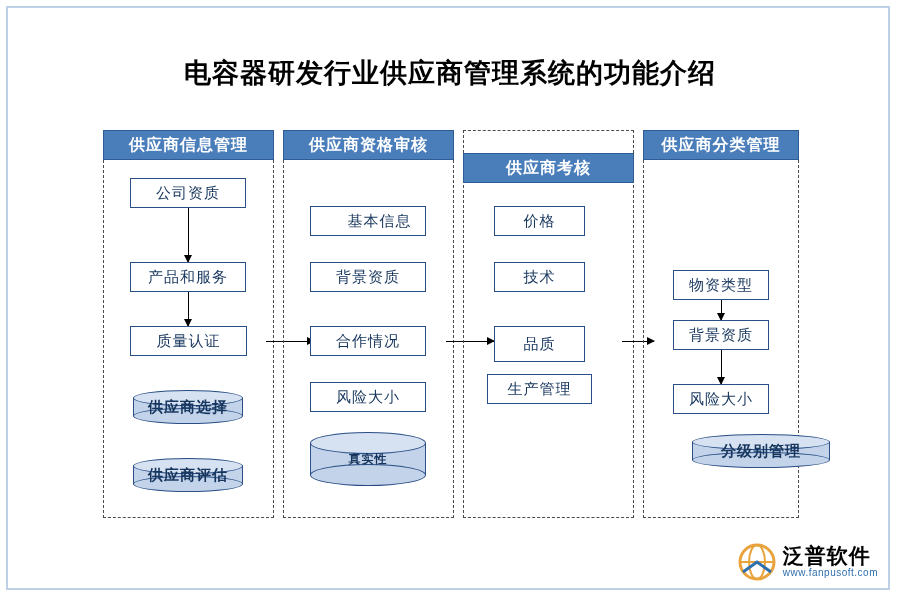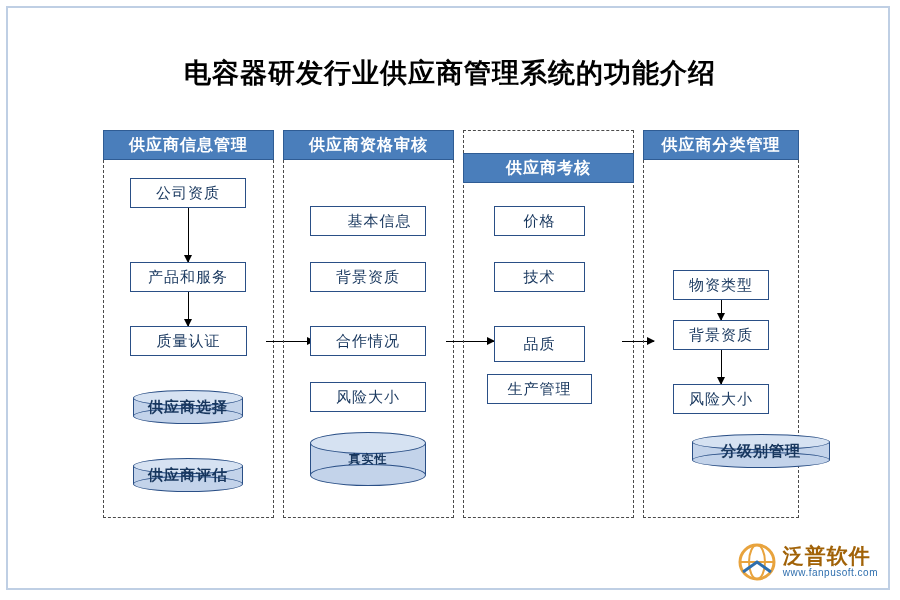--- a/index.html
+++ b/index.html
@@ -73,21 +73,21 @@
     content:"";position:absolute;right:-1px;top:-4px;
     border-top:4.5px solid transparent;border-bottom:4.5px solid transparent;
     border-left:8px solid #000;
   }
   
   .logo{
     position:absolute;right:22px;bottom:18px;display:flex;align-items:center;
   }
   .logo .mark{width:40px;height:40px;margin-right:6px;}
   .logo .tw{display:flex;flex-direction:column;justify-content:center;}
-  .logo .cn{font-size:21px;font-weight:bold;color:#a16207;letter-spacing:1px;line-height:22px;}
+  .logo .cn{font-size:21px;font-weight:bold;color:#000000;letter-spacing:1px;line-height:22px;}
   .logo .en{font-size:10px;color:#2f6fae;letter-spacing:.5px;line-height:12px;}
   .ghost{
     position:absolute;left:333px;top:434px;width:70px;height:20px;
     opacity:.25;font-size:10px;color:#2f6fae;
   }
 </style>
 </head>
 <body>
 
 <div class="frame"></div>

